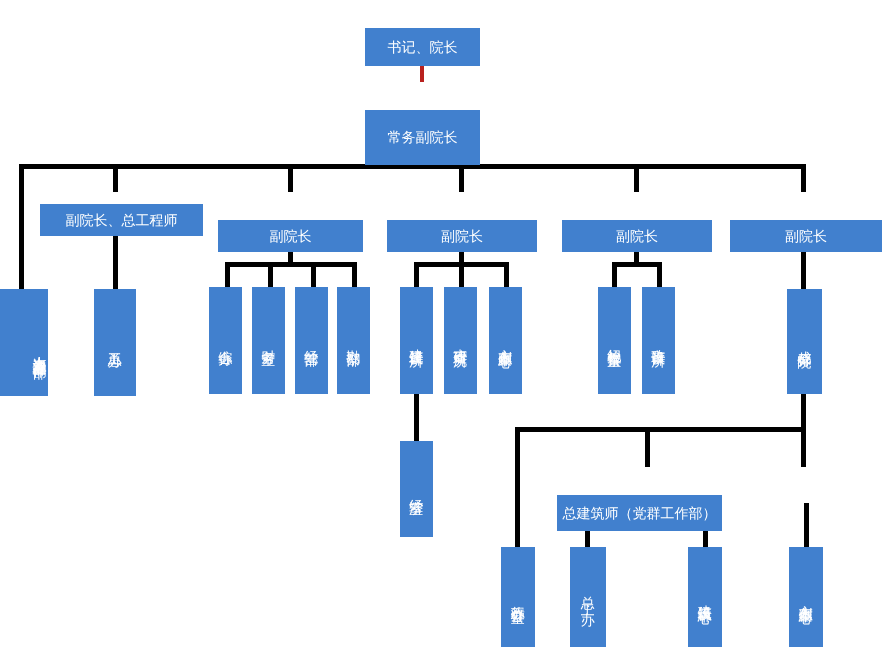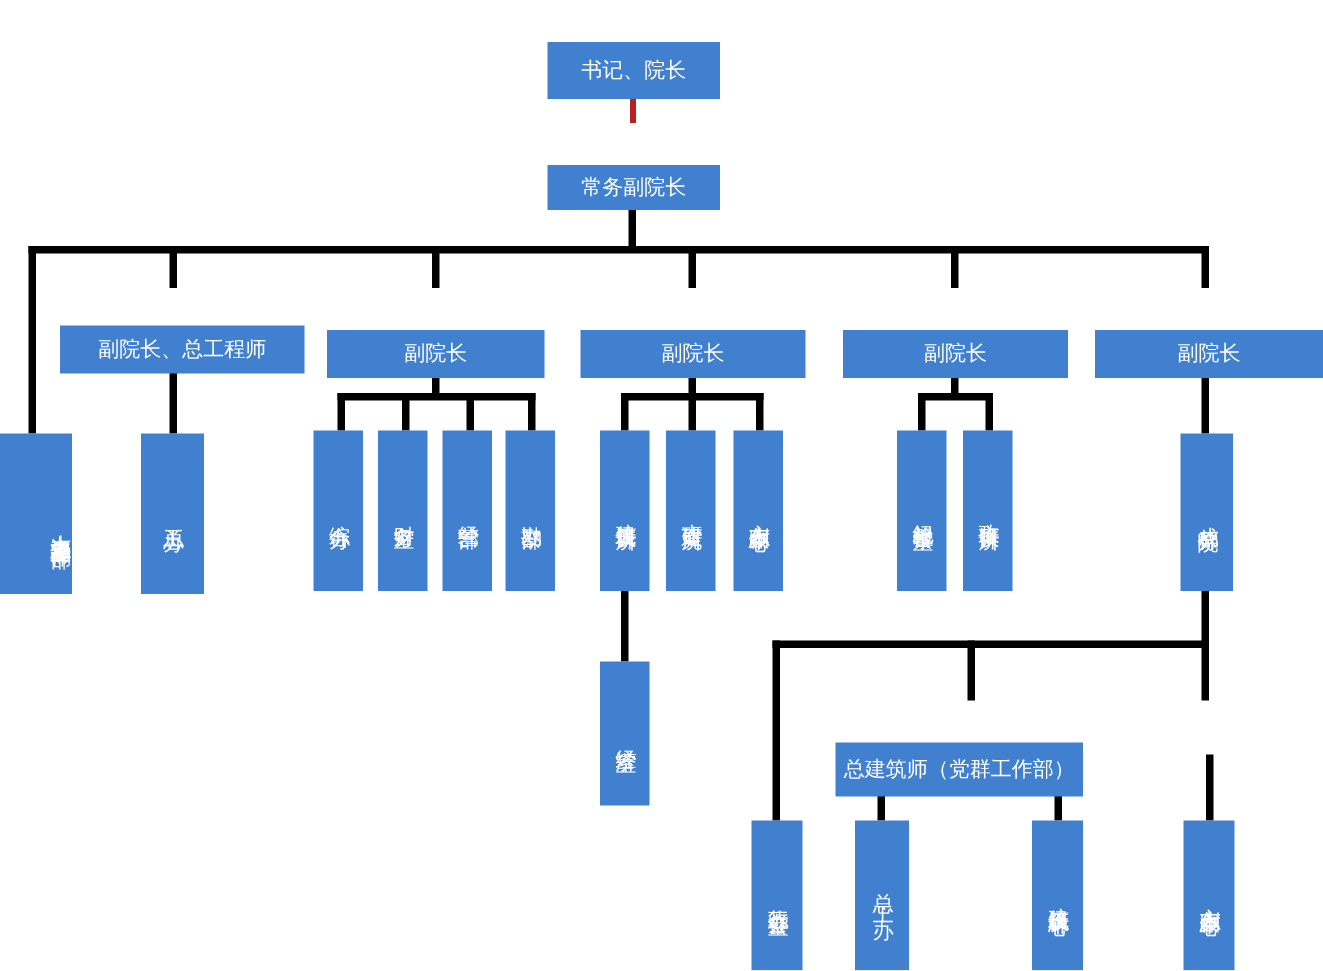--- a/index.html
+++ b/index.html
@@ -117,25 +117,25 @@
 
   <div class="link" style="left:585px; top:503px; width:5px; height:44px;"></div>
   <div class="link" style="left:703px; top:503px; width:5px; height:44px;"></div>
 
   <div class="link" style="left:804px; top:503px; width:5px; height:44px;"></div>
 
   <div class="node horiz" style="left:365px; top:0px; width:115px; height:38px;">
     <span>书记、院长</span>
   </div>
 
-  <div class="node horiz" style="left:365px; top:82px; width:115px; height:30px;">
+  <div class="node horiz" style="left:365px; top:82px; width:115px; height:55px;">
     <span>常务副院长</span>
   </div>
 
-  <div class="node horiz" style="left:40px; top:189px; width:163px; height:32px;">
+  <div class="node horiz" style="left:40px; top:176px; width:163px; height:32px;">
     <span>副院长、总工程师</span>
   </div>
 
   <div class="node horiz" style="left:218px; top:192px; width:145px; height:32px;">
     <span>副院长</span>
   </div>
 
   <div class="node horiz" style="left:387px; top:192px; width:150px; height:32px;">
     <span>副院长</span>
   </div>

